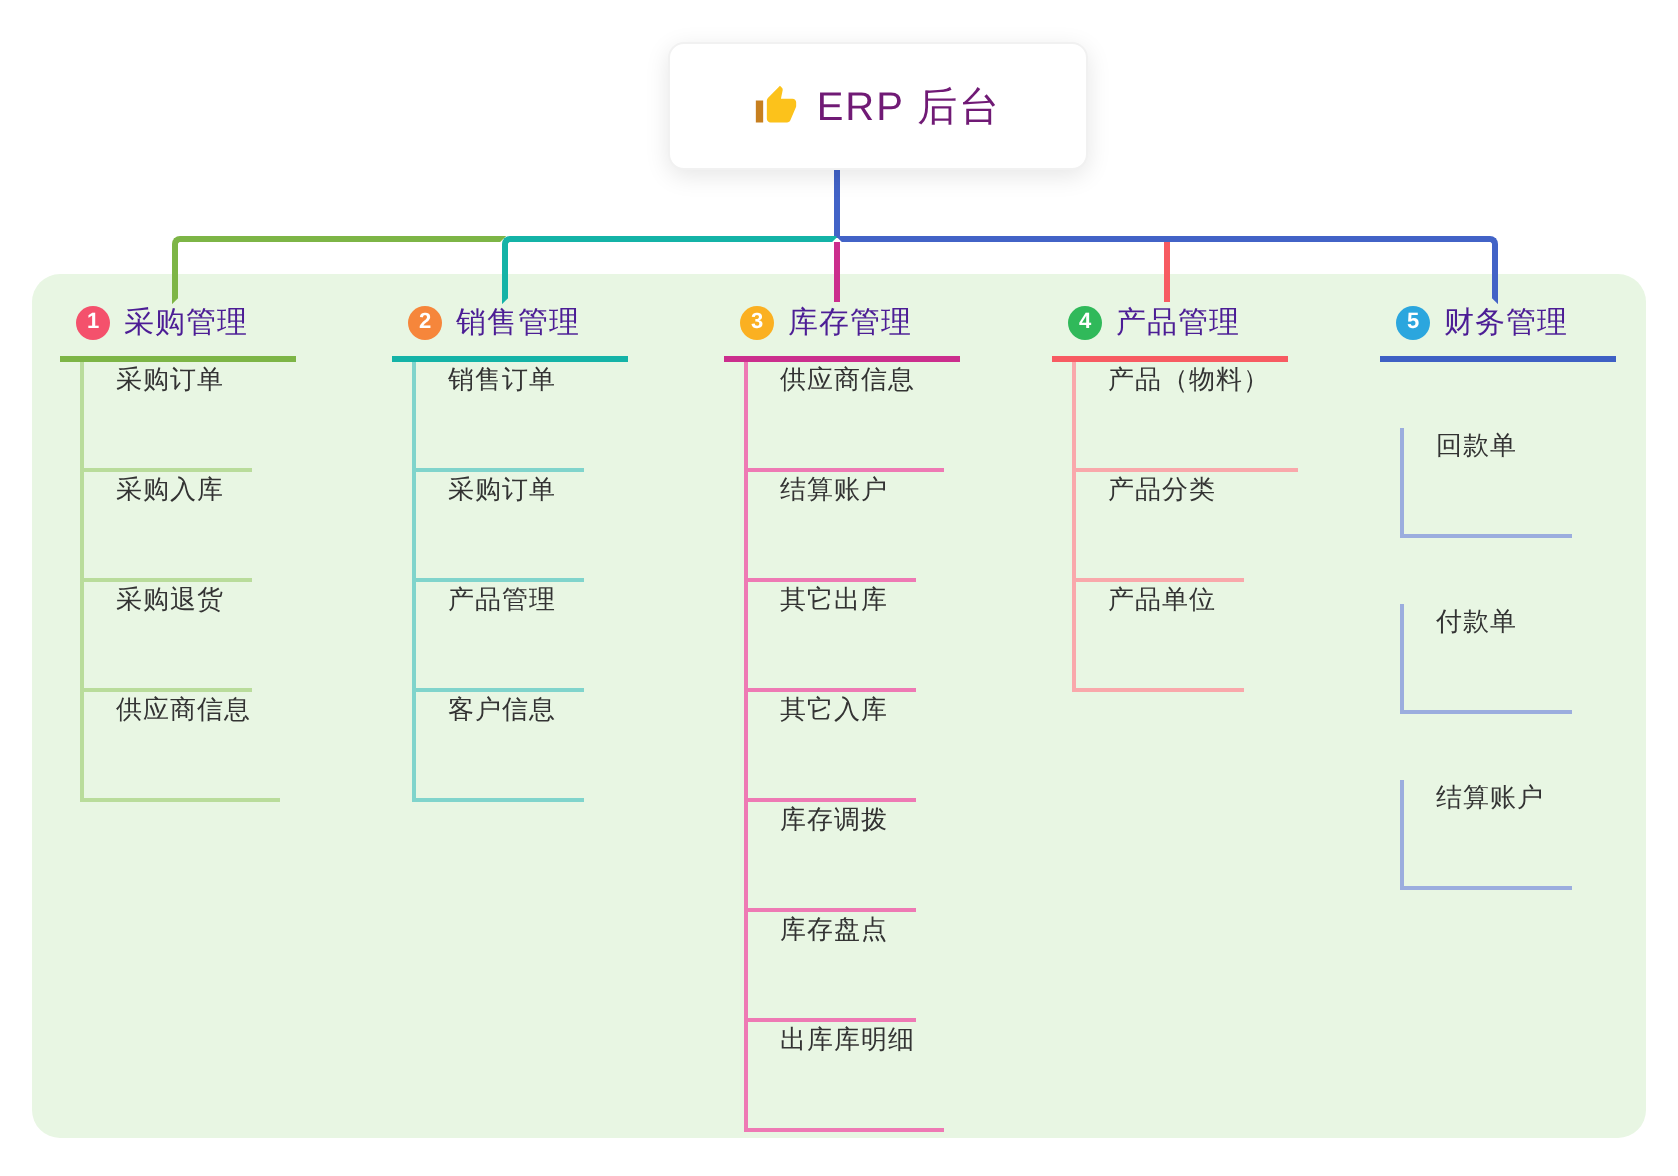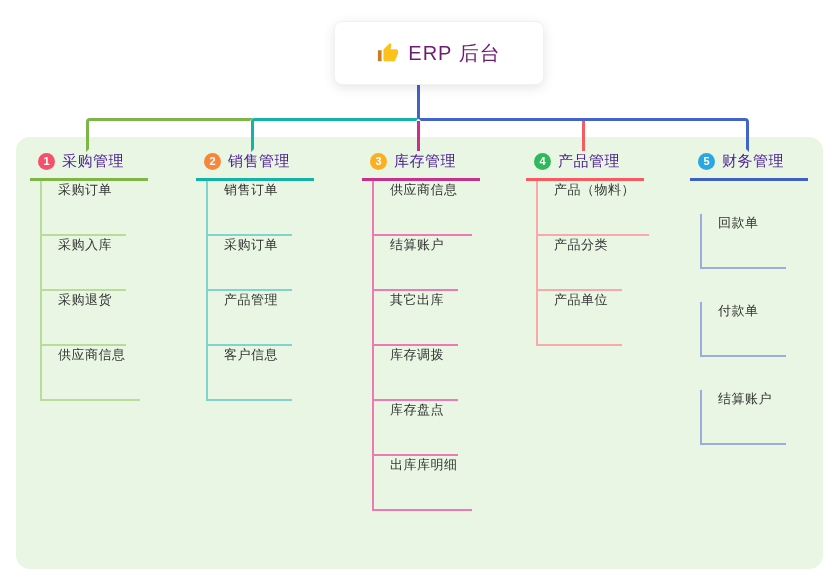--- a/index.html
+++ b/index.html
@@ -157,20 +157,23 @@
     <div class="row">
         <span>供应商信息</span>
       </div>
     <div class="row">
         <span>结算账户</span>
       </div>
     <div class="row">
         <span>其它出库</span>
       </div>
     <div class="row">
+        <span>其它入库</span>
+      </div>
+    <div class="row">
         <span>库存调拨</span>
       </div>
     <div class="row">
         <span>库存盘点</span>
       </div>
     <div class="row">
         <span>出库库明细</span>
       </div>
   </div>
 </div>

